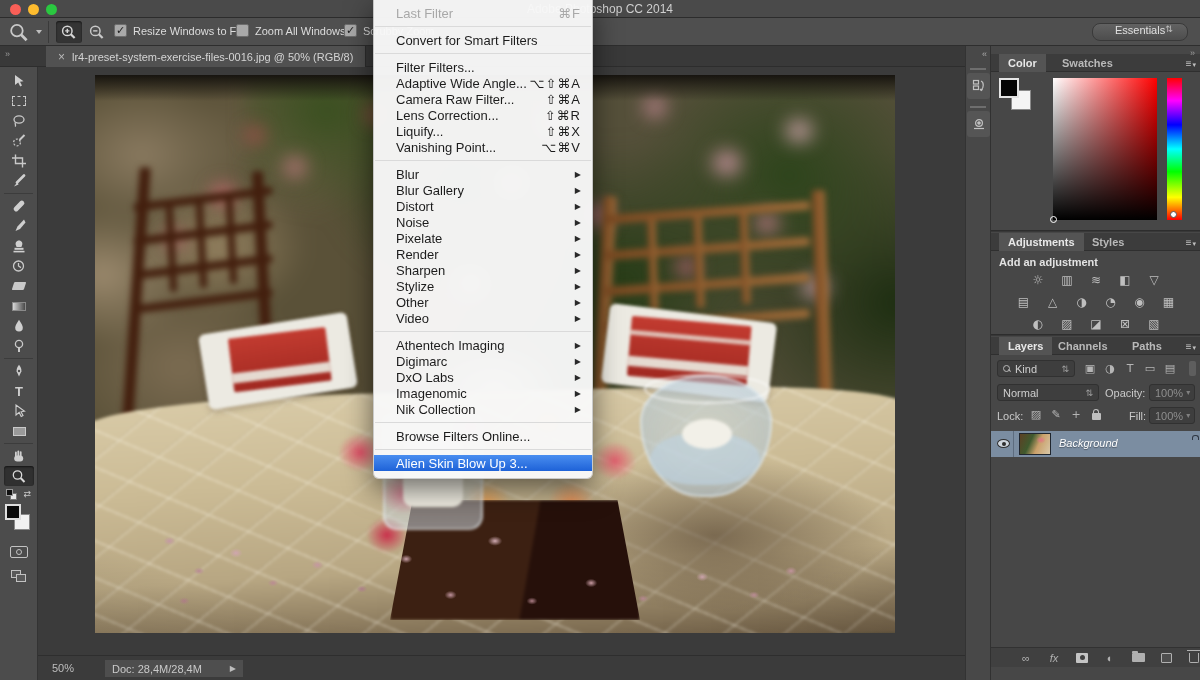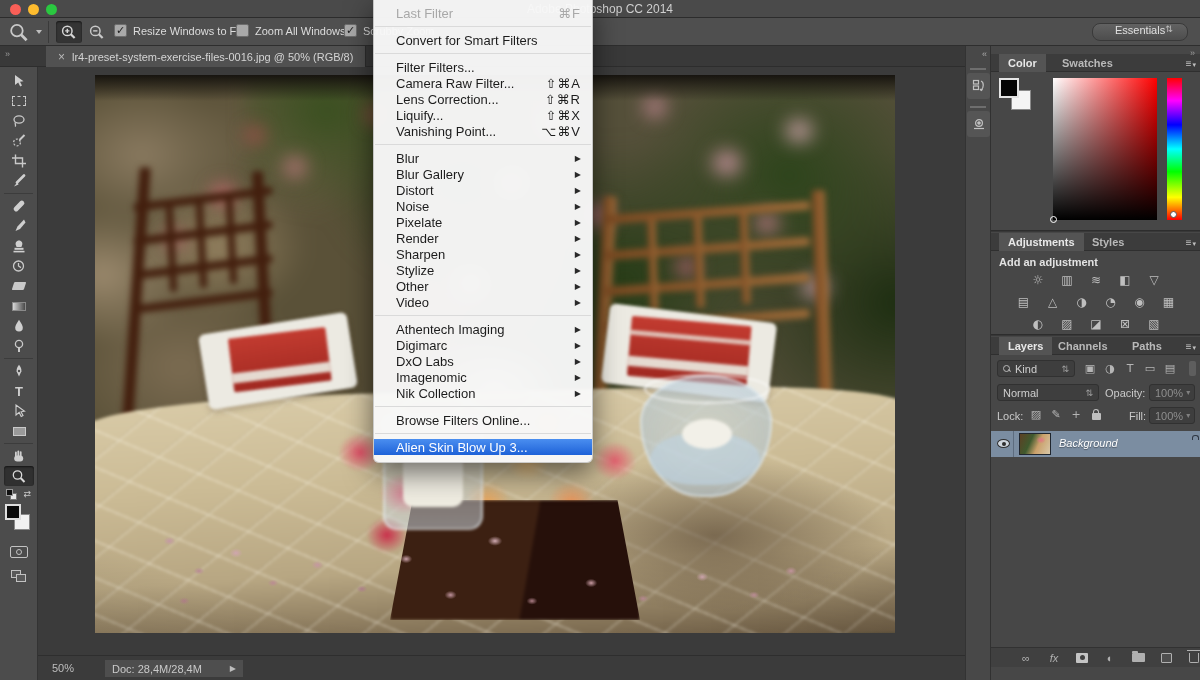--- a/index.html
+++ b/index.html
@@ -691,20 +691,24 @@
     </div>
     <div class="msep"></div>
     <div class="mi">
       <span>Convert for Smart Filters</span>
     </div>
     <div class="msep"></div>
     <div class="mi">
       <span>Filter Filters...</span>
     </div>
     <div class="mi">
+      <span>Adaptive Wide Angle...</span>
+      <span class="sc">⌥⇧⌘A</span>
+    </div>
+    <div class="mi">
       <span>Camera Raw Filter...</span>
       <span class="sc">⇧⌘A</span>
     </div>
     <div class="mi">
       <span>Lens Correction...</span>
       <span class="sc">⇧⌘R</span>
     </div>
     <div class="mi">
       <span>Liquify...</span>
       <span class="sc">⇧⌘X</span>

